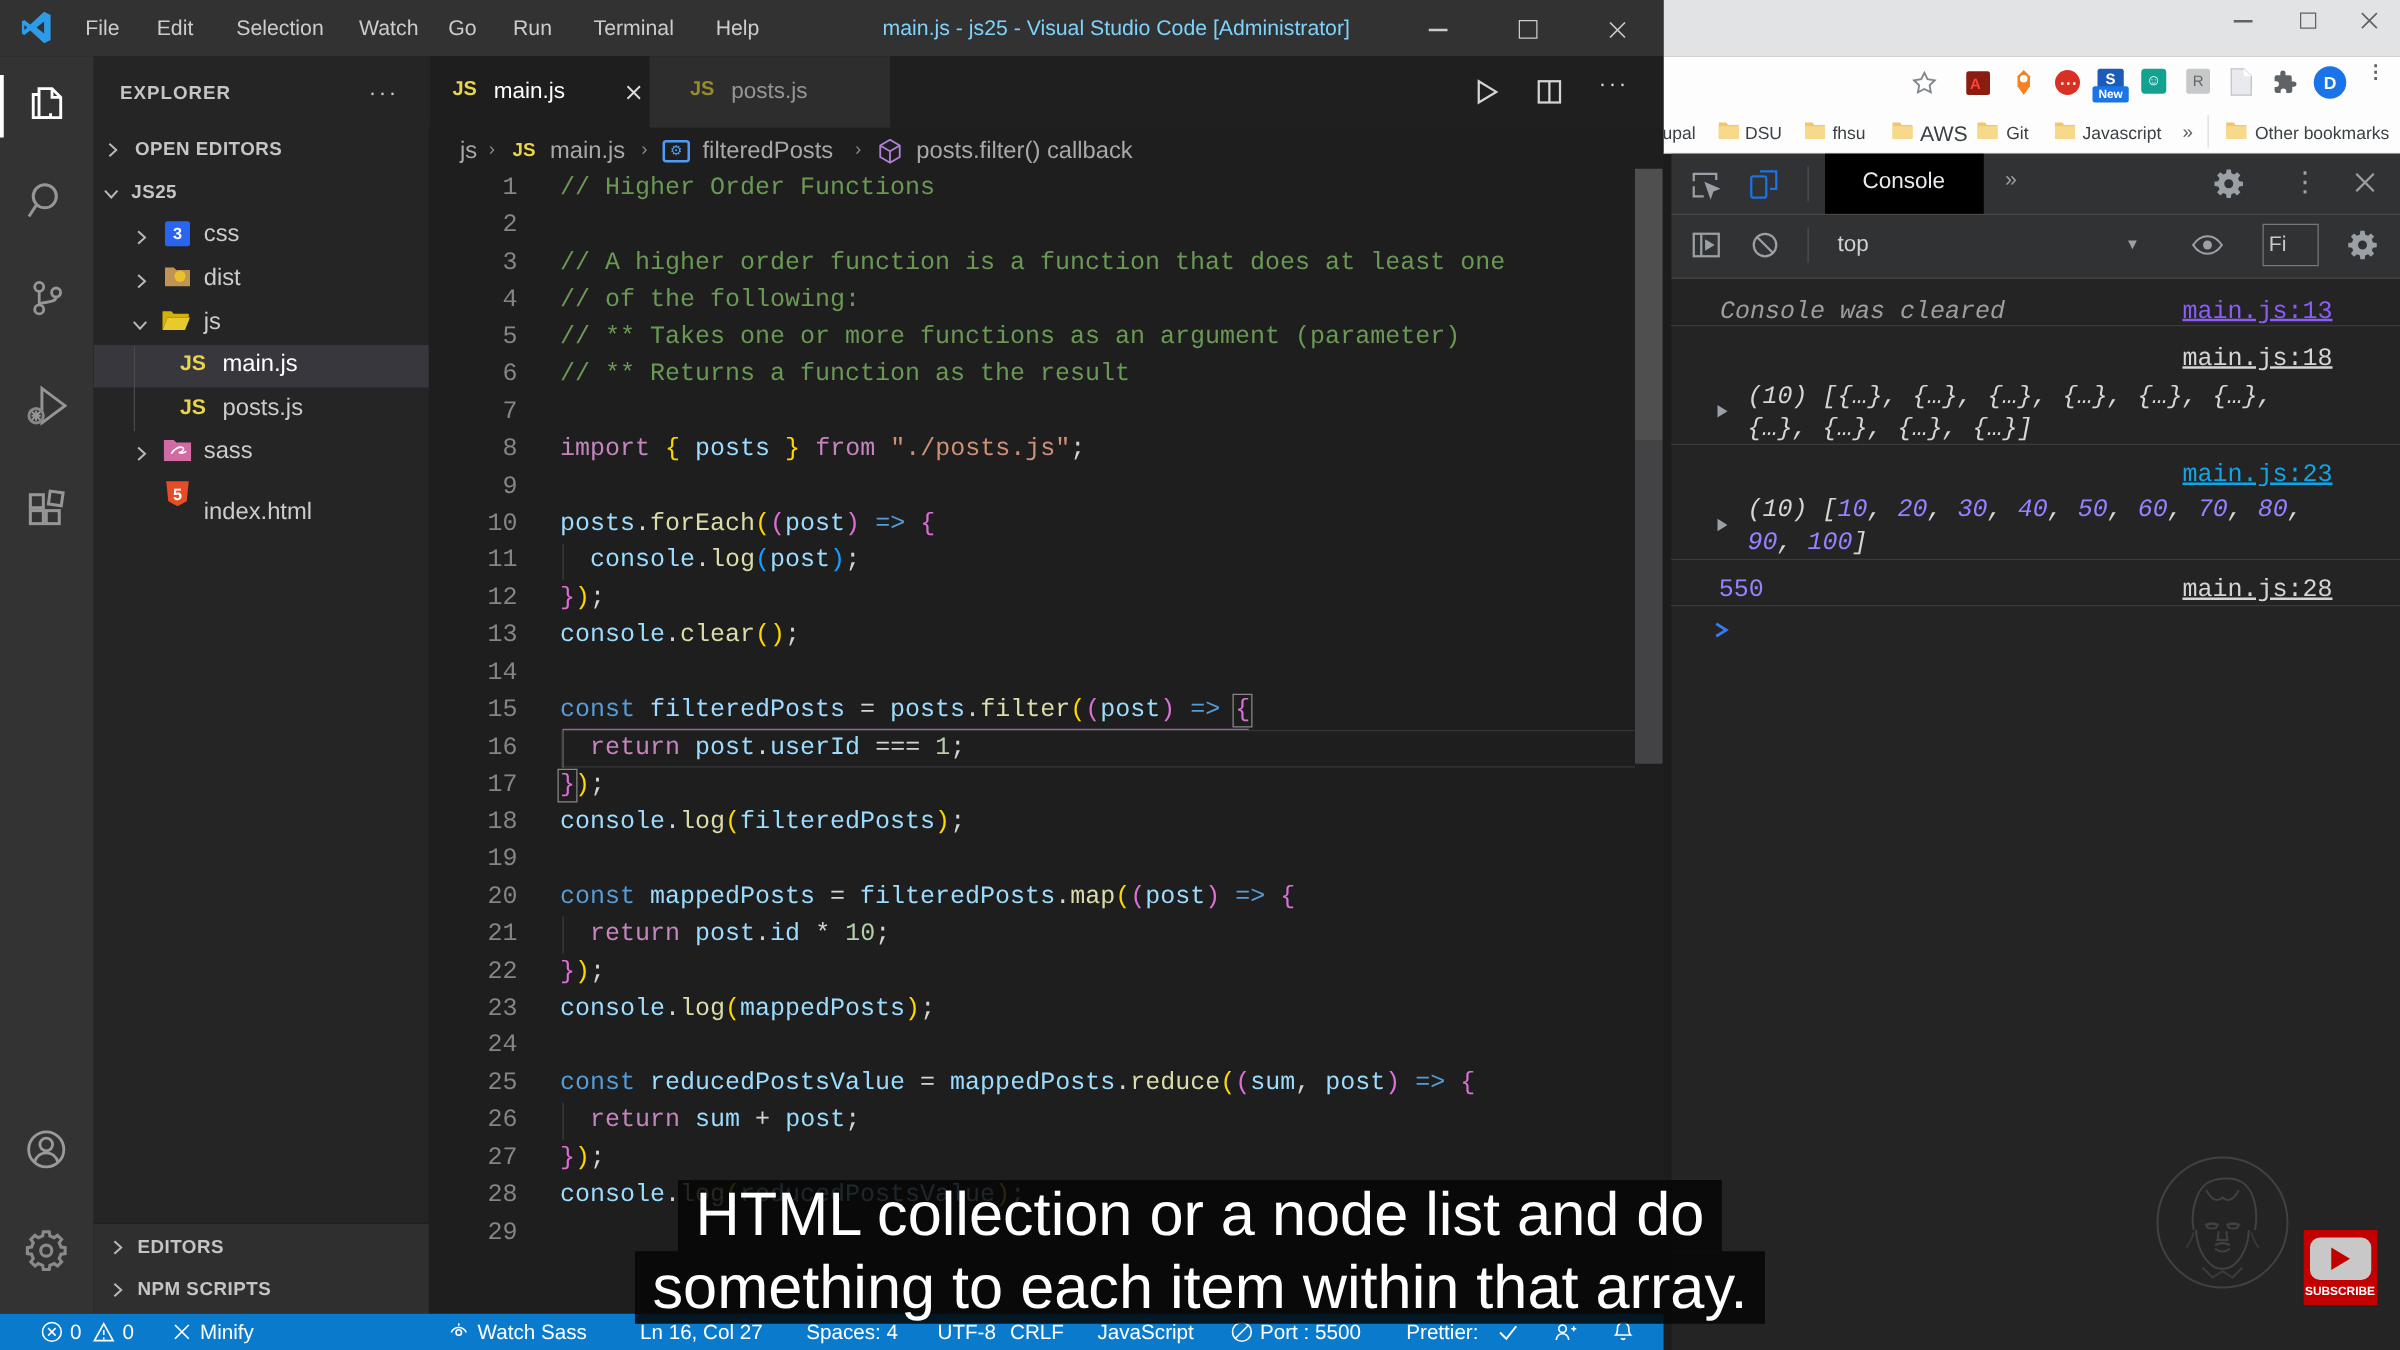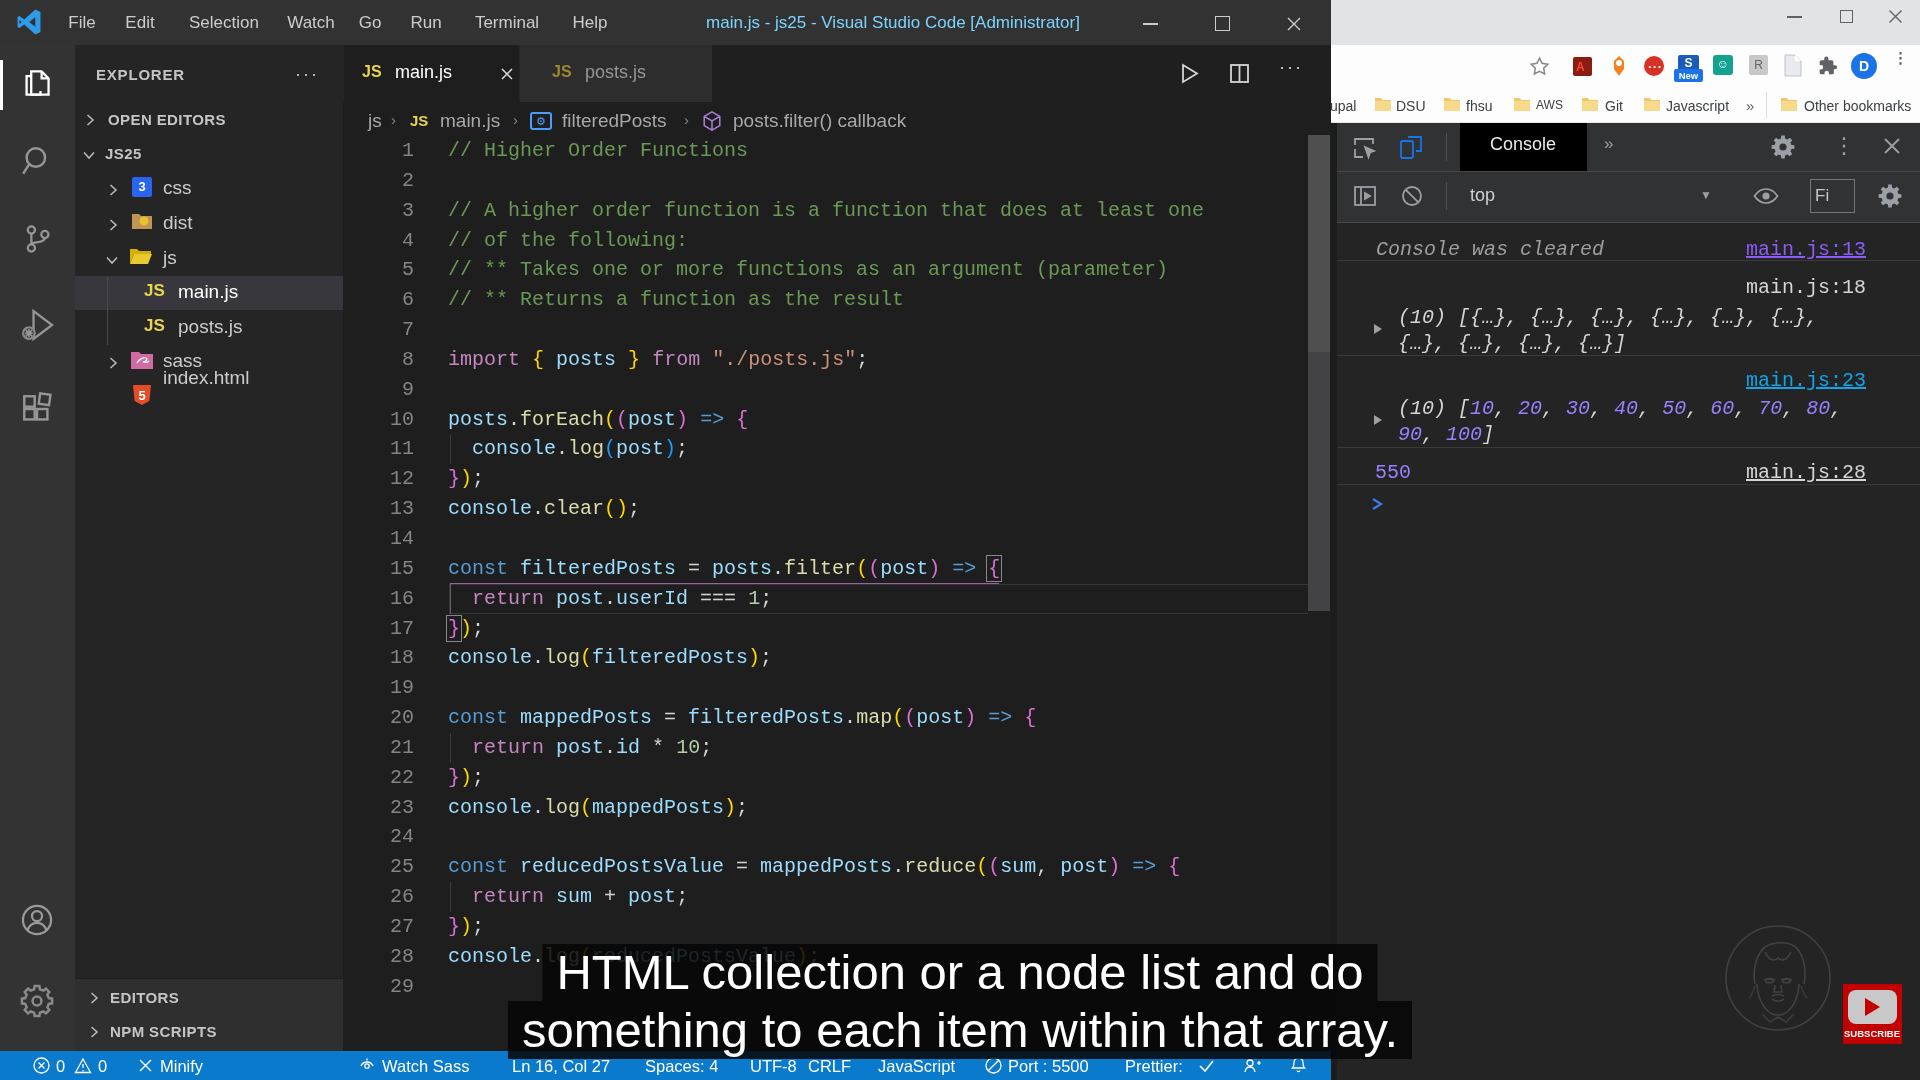--- a/index.html
+++ b/index.html
@@ -73,21 +73,21 @@
 <div class="abs sech" style="left:108px;top:111px">OPEN EDITORS</div>
 <div class="abs sech" style="left:105px;top:145px">JS25</div>
 <div class="abs" style="left:75px;top:276px;width:268px;height:34px;background:#37373d"></div>
 <div class="abs" style="left:107px;top:277px;width:1px;height:68px;background:#4a4a4a"></div>
 <div class="abs tree" style="left:163px;top:177px">css</div>
 <div class="abs tree" style="left:163px;top:212px">dist</div>
 <div class="abs tree" style="left:163px;top:247px">js</div>
 <div class="abs tree" style="left:178px;top:281px;color:#fff">main.js</div>
 <div class="abs tree" style="left:178px;top:316px">posts.js</div>
 <div class="abs tree" style="left:163px;top:350px">sass</div>
-<div class="abs tree" style="left:163px;top:367px">index.html</div>
+<div class="abs tree" style="left:163px;top:399px">index.html</div>
 <svg class="abs" style="left:84px;top:113px" width="12" height="14" viewBox="0 0 12 14" fill="none" stroke="#b8b8b8" stroke-width="1.6">
     <path d="M3.5 2l5.5 5-5.5 5"></path>
   </svg>
 <svg class="abs" style="left:82px;top:149px" width="14" height="12" viewBox="0 0 14 12" fill="none" stroke="#b8b8b8" stroke-width="1.6">
     <path d="M2 3.5l5 5.5 5-5.5"></path>
   </svg>
 <svg class="abs" style="left:107px;top:183px" width="12" height="14" viewBox="0 0 12 14" fill="none" stroke="#b8b8b8" stroke-width="1.6">
     <path d="M3.5 2l5.5 5-5.5 5"></path>
   </svg>
 <svg class="abs" style="left:107px;top:218px" width="12" height="14" viewBox="0 0 12 14" fill="none" stroke="#b8b8b8" stroke-width="1.6">
@@ -253,21 +253,21 @@
 <div class="abs" style="left:1396px;top:98px;color:#3c4043;font-size:14px">DSU</div>
 <svg class="abs" style="left:1443px;top:96px" width="18" height="16" viewBox="0 0 18 16">
     <path fill="#f2c66d" d="M1 2h6l1.5 2H17v11H1z"></path>
     <path fill="#f7d98c" d="M1 5h16v10H1z"></path>
   </svg>
 <div class="abs" style="left:1466px;top:98px;color:#3c4043;font-size:14px">fhsu</div>
 <svg class="abs" style="left:1513px;top:96px" width="18" height="16" viewBox="0 0 18 16">
     <path fill="#f2c66d" d="M1 2h6l1.5 2H17v11H1z"></path>
     <path fill="#f7d98c" d="M1 5h16v10H1z"></path>
   </svg>
-<div class="abs" style="left:1536px;top:98px;color:#3c4043;font-size:12px">AWS</div>
+<div class="abs" style="left:1536px;top:98px;color:#3c4043;font-size:17px">AWS</div>
 <svg class="abs" style="left:1581px;top:96px" width="18" height="16" viewBox="0 0 18 16">
     <path fill="#f2c66d" d="M1 2h6l1.5 2H17v11H1z"></path>
     <path fill="#f7d98c" d="M1 5h16v10H1z"></path>
   </svg>
 <div class="abs" style="left:1605px;top:98px;color:#3c4043;font-size:14px">Git</div>
 <svg class="abs" style="left:1643px;top:96px" width="18" height="16" viewBox="0 0 18 16">
     <path fill="#f2c66d" d="M1 2h6l1.5 2H17v11H1z"></path>
     <path fill="#f7d98c" d="M1 5h16v10H1z"></path>
   </svg>
 <div class="abs" style="left:1666px;top:98px;color:#3c4043;font-size:14px">Javascript</div>
@@ -321,21 +321,21 @@
 <div class="abs" style="left:1815px;top:186px;color:#c8c8c8;font-size:17px">Fi</div>
 <div class="abs" style="left:1877px;top:183px"><svg width="26" height="26" viewBox="0 0 26 26">
       <path d="M24.4 11.3 L24.4 14.7 L21.4 15.1 L20.4 17.4 L22.3 19.8 L19.8 22.3 L17.4 20.4 L15.1 21.4 L14.7 24.4 L11.3 24.4 L10.9 21.4 L8.6 20.4 L6.2 22.3 L3.7 19.8 L5.6 17.4 L4.6 15.1 L1.6 14.7 L1.6 11.3 L4.6 10.9 L5.6 8.6 L3.7 6.2 L6.2 3.7 L8.6 5.6 L10.9 4.6 L11.3 1.6 L14.7 1.6 L15.1 4.6 L17.4 5.6 L19.8 3.7 L22.3 6.2 L20.4 8.6 L21.4 10.9Z M16.6 13 A3.6 3.6 0 1 0 9.4 13 A3.6 3.6 0 1 0 16.6 13Z" fill="#9aa0a6" fill-rule="evenodd"></path>
     </svg></div>
 <div class="abs" style="left:1337px;top:260px;width:583px;height:1px;background:#3a3a3a"></div>
 <div class="abs" style="left:1337px;top:355px;width:583px;height:1px;background:#3a3a3a"></div>
 <div class="abs" style="left:1337px;top:447px;width:583px;height:1px;background:#3a3a3a"></div>
 <div class="abs" style="left:1337px;top:484px;width:583px;height:1px;background:#3a3a3a"></div>
 <div class="abs" style="left:1376px;top:237px;font:italic 20px/26px 'Liberation Mono',monospace;color:#d5d5d5;color:#9e9e9e">Console was cleared</div>
 <div class="abs" style="left:1866px;top:237px;transform:translateX(-100%);font:20px/26px 'Liberation Mono',monospace;color:#8b5cf6;text-decoration:underline">main.js:13</div>
-<div class="abs" style="left:1866px;top:275px;transform:translateX(-100%);font:20px/26px 'Liberation Mono',monospace;color:#d5d5d5;">main.js:18</div>
+<div class="abs" style="left:1866px;top:275px;transform:translateX(-100%);font:20px/26px 'Liberation Mono',monospace;color:#d5d5d5;text-decoration:underline">main.js:18</div>
 <svg class="abs" style="left:1372px;top:323px" width="12" height="12" viewBox="0 0 12 12">
     <path d="M2 1l8 5-8 5z" fill="#9aa0a6"></path>
   </svg>
 <div class="abs" style="left:1398px;top:305px;font:italic 20px/26px 'Liberation Mono',monospace;color:#d5d5d5">(10) [{…}, {…}, {…}, {…}, {…}, {…},<br>{…}, {…}, {…}, {…}]</div>
 <div class="abs" style="left:1866px;top:368px;transform:translateX(-100%);font:20px/26px 'Liberation Mono',monospace;color:#0ea5e9;text-decoration:underline">main.js:23</div>
 <svg class="abs" style="left:1372px;top:414px" width="12" height="12" viewBox="0 0 12 12">
     <path d="M2 1l8 5-8 5z" fill="#9aa0a6"></path>
   </svg>
 <div class="abs" style="left:1398px;top:396px;font:italic 20px/26px 'Liberation Mono',monospace;color:#d5d5d5">(10) [<span style="color:#9980ff">10</span>, <span style="color:#9980ff">20</span>, <span style="color:#9980ff">30</span>, <span style="color:#9980ff">40</span>, <span style="color:#9980ff">50</span>, <span style="color:#9980ff">60</span>, <span style="color:#9980ff">70</span>, <span style="color:#9980ff">80</span>,<br><span style="color:#9980ff">90</span>, <span style="color:#9980ff">100</span>]</div>
 <div class="abs" style="left:1375px;top:460px;font:20px/26px 'Liberation Mono',monospace;color:#9980ff">550</div>

